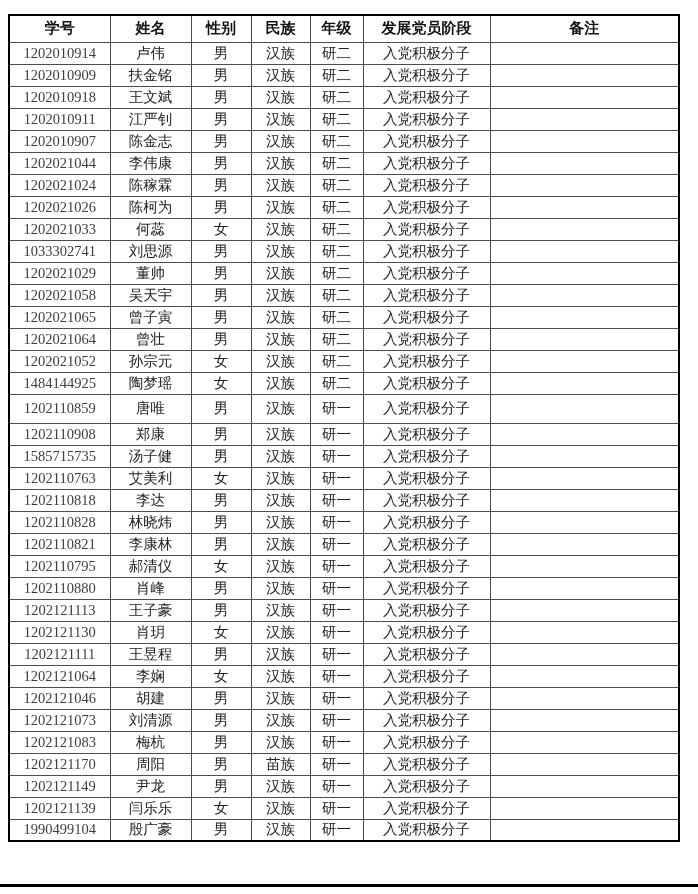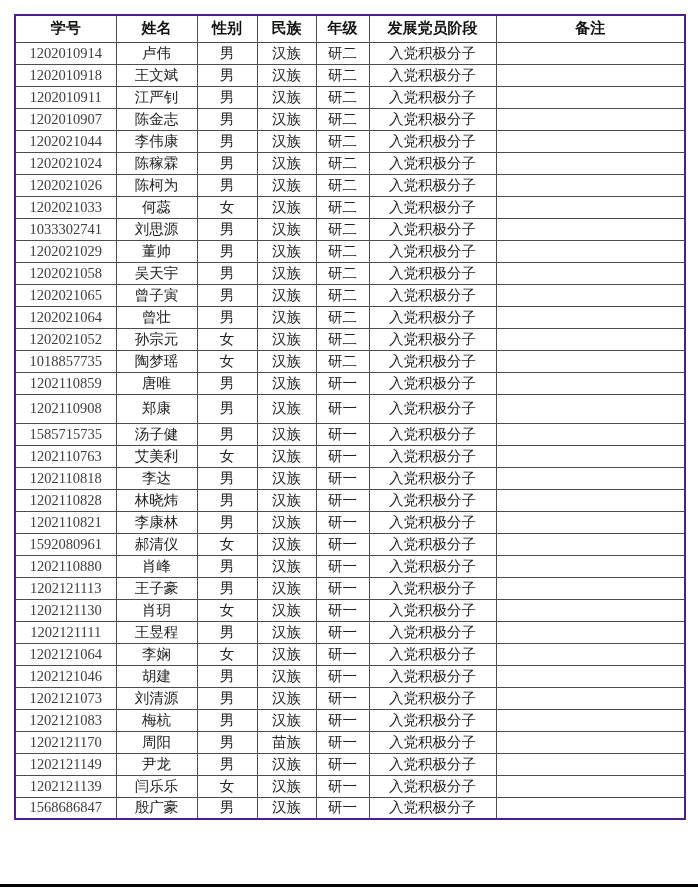--- a/index.html
+++ b/index.html
@@ -10,26 +10,26 @@
     font-family: "Liberation Serif", "DejaVu Serif", serif;
     overflow: hidden;
   }
   .page {
     position: absolute;
     inset: 0;
     background: #ffffff;
   }
   table.roster {
     position: absolute;
-    left: 14px;
+    left: 8px;
     top: 14px;
     width: 670px;
     border-collapse: collapse;
     table-layout: fixed;
-    border: 2px solid #4c1d95;
+    border: 2px solid #000000;
     background: #ffffff;
   }
   th, td {
     border: 1px solid #4d4d4d;
     text-align: center;
     vertical-align: middle;
     overflow: hidden;
     white-space: nowrap;
   }
   th {
@@ -87,20 +87,29 @@
         <tr>
           <td>1202010914</td>
           <td>卢伟</td>
           <td>男</td>
           <td>汉族</td>
           <td>研二</td>
           <td>入党积极分子</td>
           <td></td>
         </tr>
         <tr>
+          <td>1202010909</td>
+          <td>扶金铭</td>
+          <td>男</td>
+          <td>汉族</td>
+          <td>研二</td>
+          <td>入党积极分子</td>
+          <td></td>
+        </tr>
+        <tr>
           <td>1202010918</td>
           <td>王文斌</td>
           <td>男</td>
           <td>汉族</td>
           <td>研二</td>
           <td>入党积极分子</td>
           <td></td>
         </tr>
         <tr>
           <td>1202010911</td>
@@ -204,21 +213,21 @@
         <tr>
           <td>1202021052</td>
           <td>孙宗元</td>
           <td>女</td>
           <td>汉族</td>
           <td>研二</td>
           <td>入党积极分子</td>
           <td></td>
         </tr>
         <tr>
-          <td>1018857735</td>
+          <td>1484144925</td>
           <td>陶梦瑶</td>
           <td>女</td>
           <td>汉族</td>
           <td>研二</td>
           <td>入党积极分子</td>
           <td></td>
         </tr>
         <tr>
           <td>1202110859</td>
           <td>唐唯</td>
@@ -276,21 +285,21 @@
         <tr>
           <td>1202110821</td>
           <td>李康林</td>
           <td>男</td>
           <td>汉族</td>
           <td>研一</td>
           <td>入党积极分子</td>
           <td></td>
         </tr>
         <tr>
-          <td>1592080961</td>
+          <td>1202110795</td>
           <td>郝清仪</td>
           <td>女</td>
           <td>汉族</td>
           <td>研一</td>
           <td>入党积极分子</td>
           <td></td>
         </tr>
         <tr>
           <td>1202110880</td>
           <td>肖峰</td>
@@ -384,21 +393,21 @@
         <tr>
           <td>1202121139</td>
           <td>闫乐乐</td>
           <td>女</td>
           <td>汉族</td>
           <td>研一</td>
           <td>入党积极分子</td>
           <td></td>
         </tr>
         <tr>
-          <td>1568686847</td>
+          <td>1990499104</td>
           <td>殷广豪</td>
           <td>男</td>
           <td>汉族</td>
           <td>研一</td>
           <td>入党积极分子</td>
           <td></td>
         </tr>
       </tbody>
   </table>
 

